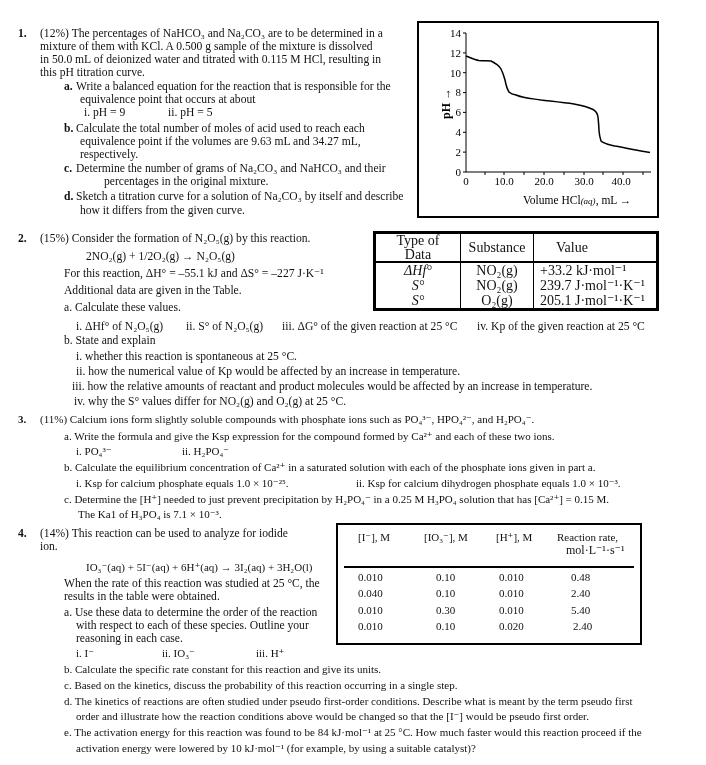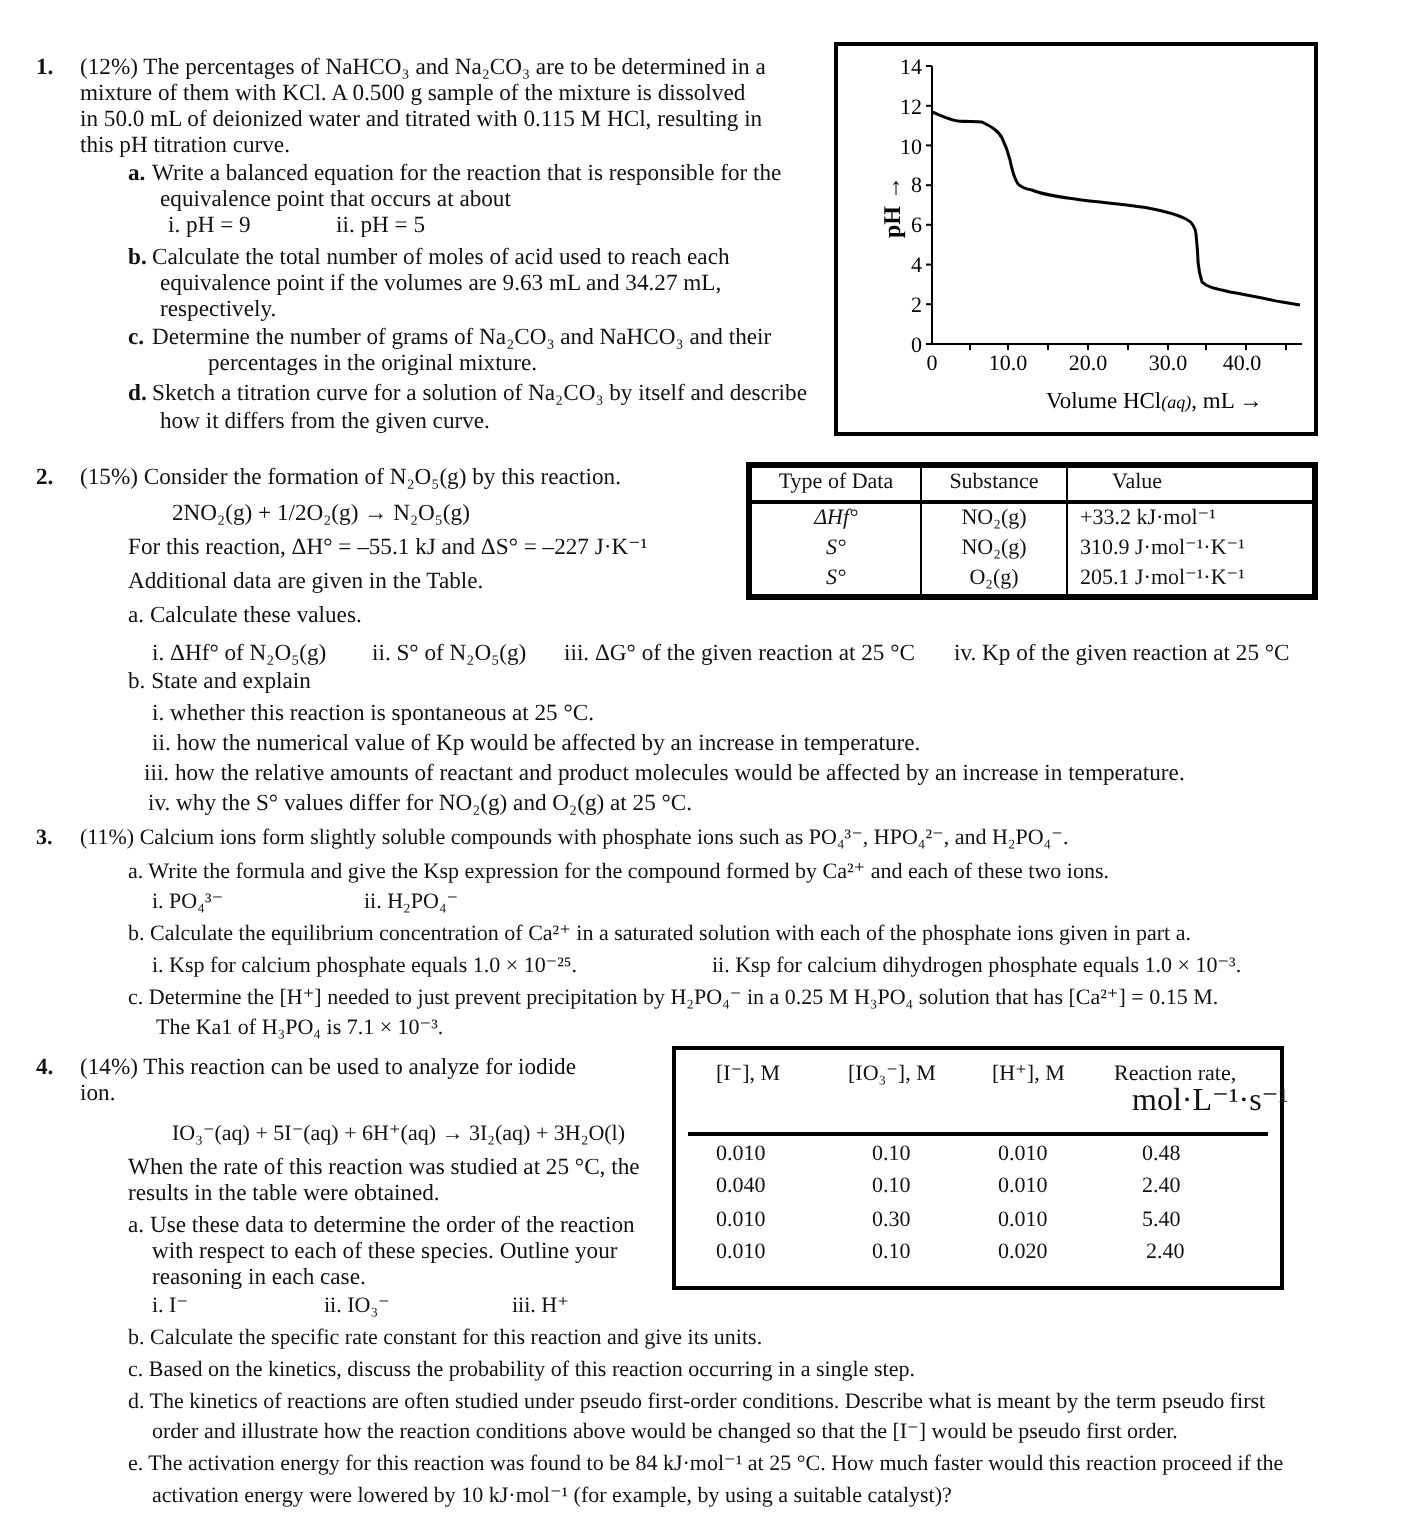--- a/index.html
+++ b/index.html
@@ -2,21 +2,21 @@
 <html><head>
 <meta charset="utf-8">
 <style>
   html, body { margin:0; padding:0; background:#fff; }
   body { width:706px; height:765px; position:relative; overflow:hidden;
          font-family:"Liberation Serif", "DejaVu Serif", serif; color:#111; font-size:11.6px; line-height:13.6px; }
   .abs { position:absolute; white-space:nowrap; }
   .b { font-weight:bold; }
   .i { font-style:italic; }
   .frame { position:absolute; border:2.5px solid #000; box-sizing:border-box; }
-  table.t2 { position:absolute; border-collapse:collapse; border:3px solid #000; font-size:11px; }
+  table.t2 { position:absolute; border-collapse:collapse; border:3px solid #000; font-size:14px; }
   table.t2 td, table.t2 th { border:1.5px solid #000; padding:0 6px; height:15px; font-weight:normal; }
   table.t2 thead th { border-bottom:2.5px solid #000; height:16px; }
   table.t2 tbody td { border-top:none; border-bottom:none; }
   .t4 { position:absolute; left:336px; top:523px; width:306px; height:122px; border:2.5px solid #000; box-sizing:border-box; font-size:11px; }
   .t4 .hdrline { position:absolute; left:6px; right:6px; top:41px; height:0; border-top:2px solid #000; }
   svg text { font-family:"Liberation Serif", "DejaVu Serif", serif; }
 </style>
 </head>
 <body>
 
@@ -127,21 +127,21 @@
   </thead>
   <tbody>
     <tr>
       <td class="i" style="text-align:center;margin-left:11px;">ΔHf°</td>
       <td style="text-align:center;">NO₂(g)</td>
       <td>+33.2 kJ·mol⁻¹</td>
     </tr>
     <tr>
       <td class="i" style="text-align:center;">S°</td>
       <td style="text-align:center;">NO₂(g)</td>
-      <td>310.9 J·mol⁻¹·K⁻¹</td>
+      <td>239.7 J·mol⁻¹·K⁻¹</td>
     </tr>
     <tr>
       <td class="i" style="text-align:center;">S°</td>
       <td style="text-align:center;">O₂(g)</td>
       <td>205.1 J·mol⁻¹·K⁻¹</td>
     </tr>
   </tbody>
 </table>
 
 <div style="font-size:11px;">
@@ -178,21 +178,21 @@
     <span class="abs" style="left:64px;top:726px;">e. The activation energy for this reaction was found to be 84 kJ·mol⁻¹ at 25 °C. How much faster would this reaction proceed if the</span>
     <span class="abs" style="left:76px;top:742px;">activation energy were lowered by 10 kJ·mol⁻¹ (for example, by using a suitable catalyst)?</span>
   </div>
 </div>
 
 <div class="t4">
   <span class="abs" style="left:20px;top:6px;">[I⁻], M</span>
   <span class="abs" style="left:86px;top:6px;">[IO₃⁻], M</span>
   <span class="abs" style="left:158px;top:6px;">[H⁺], M</span>
   <span class="abs" style="left:219px;top:6px;">Reaction rate,</span>
-  <span class="abs" style="left:228px;top:19px;font-size:16px;">mol·L⁻¹·s⁻¹</span>
+  <span class="abs" style="left:228px;top:19px;font-size:12px;">mol·L⁻¹·s⁻¹</span>
   <div class="hdrline"></div>
 
   <span class="abs" style="left:20px;top:46px;">0.010</span>
   <span class="abs" style="left:98px;top:46px;">0.10</span>
   <span class="abs" style="left:161px;top:46px;">0.010</span>
   <span class="abs" style="left:233px;top:46px;">0.48</span>
 
   <span class="abs" style="left:20px;top:62px;">0.040</span>
   <span class="abs" style="left:98px;top:62px;">0.10</span>
   <span class="abs" style="left:161px;top:62px;">0.010</span>

